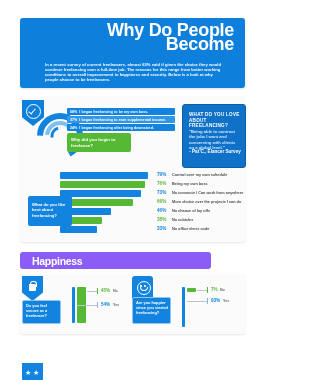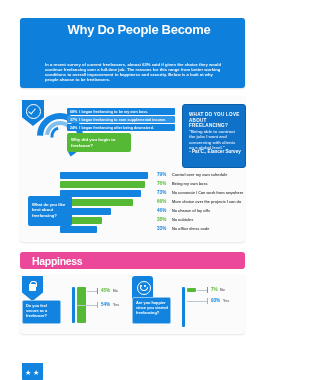--- a/index.html
+++ b/index.html
@@ -12,22 +12,22 @@
   .page{position:relative;width:265px;height:380px;background:#fff;}
 
   
   .header{
     position:absolute;left:20px;top:18px;width:225px;height:70px;
     background:#0e7fdb;border-radius:3px;
     box-shadow:0 1px 2px rgba(0,0,0,.12);
   }
   .hdr-l1{
     position:absolute;left:24px;top:5px;width:190px;
-    color:#fff;font-weight:bold;font-size:13px;line-height:14px;
-    letter-spacing:-.3px;text-align:center;
+    color:#fff;font-weight:bold;font-size:18px;line-height:14px;
+    letter-spacing:-.3px;text-align:right;
   }
   .hdr-l2{
     position:absolute;left:18px;top:18px;width:196px;
     color:#fff;font-weight:bold;font-size:22px;line-height:23px;
     letter-spacing:-.9px;text-align:center;
   }
   .hdr-body{
     position:absolute;left:25px;top:44px;width:176px;
     color:#fff;font-weight:bold;font-size:4.1px;line-height:5.1px;
     text-align:left;letter-spacing:.05px;
@@ -118,22 +118,22 @@
     position:absolute;left:28px;top:196px;width:44px;height:30px;
     background:#1284e0;border-radius:2px;
   }
   .qbox-blue span{
     position:absolute;left:4px;top:6px;width:37px;
     color:#fff;font-weight:bold;font-size:4.2px;line-height:5.4px;
   }
 
   
   .banner{
-    position:absolute;left:20px;width:225px;height:17px;
-    background:#ec4899;border-radius:3px;
+    position:absolute;left:20px;width:191px;height:17px;
+    background:#8b5cf6;border-radius:3px;
   }
   .banner span{
     position:absolute;left:12px;top:2.5px;
     color:#fff;font-weight:bold;font-size:10.5px;letter-spacing:-.3px;
   }
   .banner.happiness{top:252px;}
   .banner.preference{top:340px;}
 
   
   .card2{

